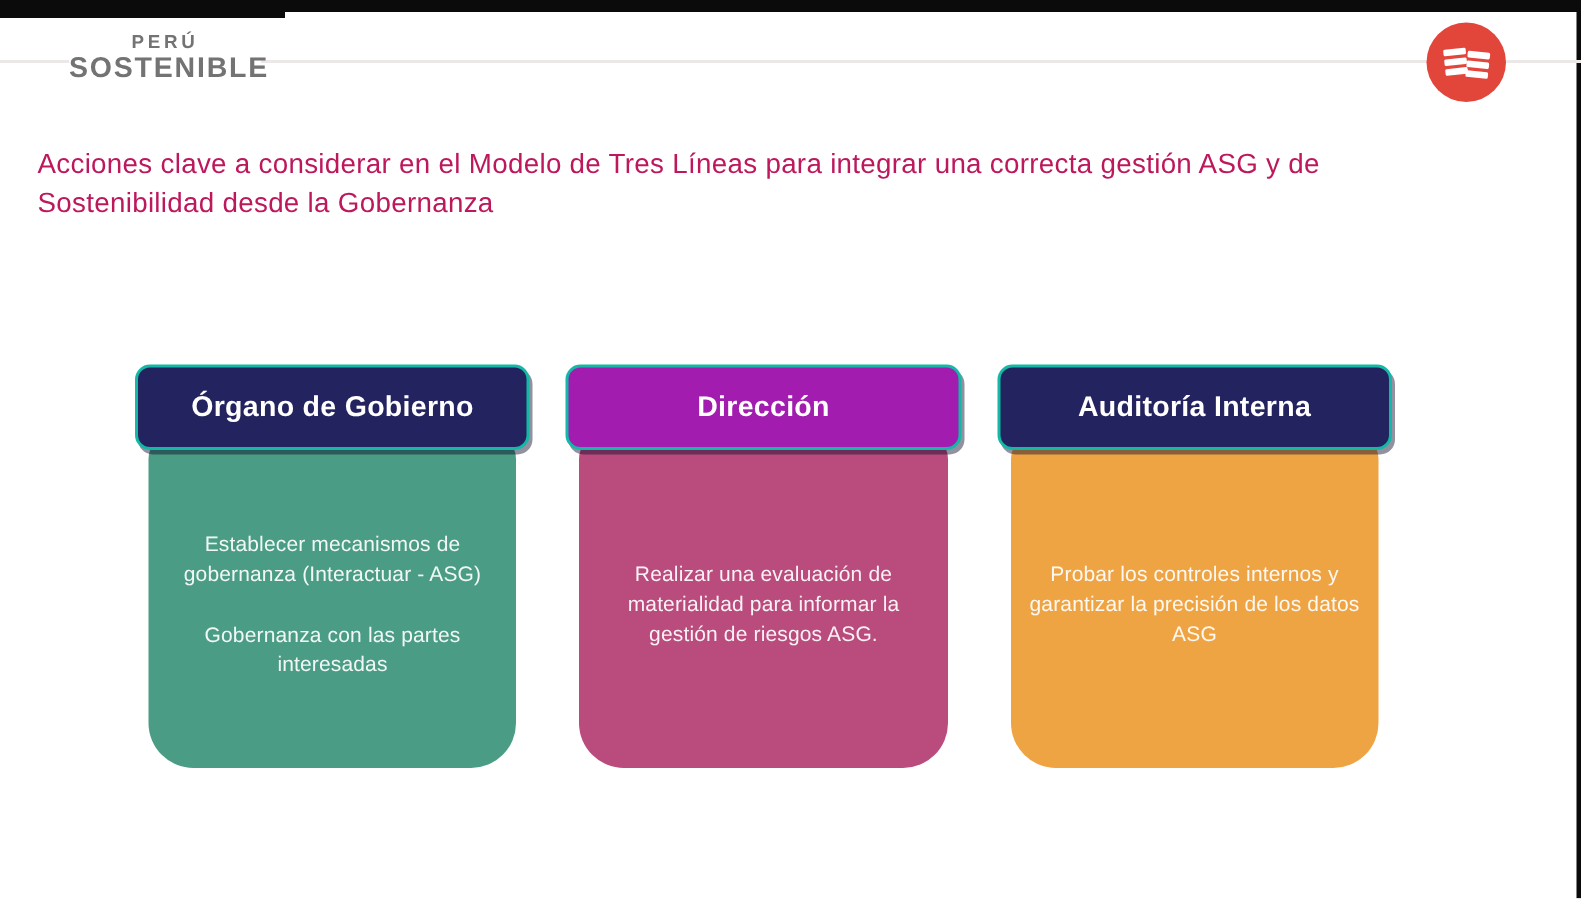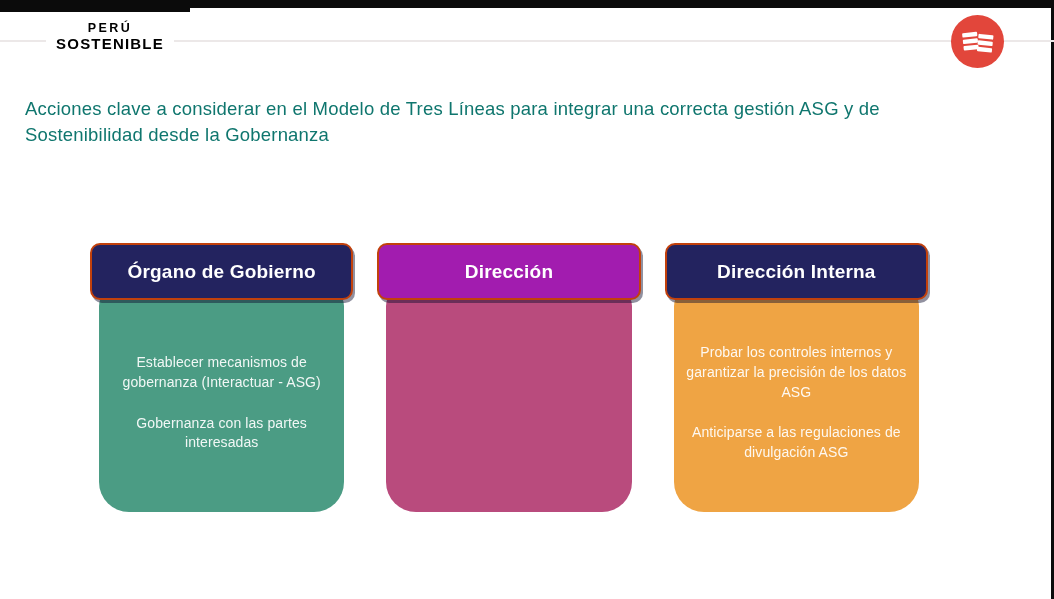--- a/index.html
+++ b/index.html
@@ -9,37 +9,37 @@
   }
   .topbar{position:absolute;top:0;left:0;width:1054px;height:8px;background:#0b0b0b;}
   .topbar-left{position:absolute;top:0;left:0;width:190px;height:12px;background:#0b0b0b;}
   .right-edge{position:absolute;top:0;right:0;width:3px;height:599px;background:#0b0b0b;}
   .rule{position:absolute;top:40px;left:0;width:1054px;height:2px;background:#ece8e8;}
   .logo{
     position:absolute;left:46px;top:21px;width:128px;background:#ffffff;
     text-align:center;z-index:2;font-weight:800;line-height:1.0;padding:1px 0;
   }
   .logo-l1{font-size:12.5px;letter-spacing:2.5px;}
-  .logo-l2{font-size:15px;letter-spacing:1.2px;margin-top:1px;}
+  .logo-l2{font-size:19px;letter-spacing:1.2px;margin-top:1px;}
   .brand-circle{
     position:absolute;left:951px;top:15px;width:53px;height:53px;border-radius:50%;
     z-index:2;display:flex;align-items:center;justify-content:center;
   }
   .title{
     position:absolute;left:25px;top:96px;width:966px;margin:0;
-    font-size:18.5px;font-weight:400;color:#0f766e;line-height:1.38;letter-spacing:.2px;
+    font-size:18.5px;font-weight:400;color:#be185d;line-height:1.38;letter-spacing:.2px;
   }
   .columns{
     position:absolute;left:90px;top:243px;width:838px;
     display:flex;gap:24px;
   }
   .column{flex:1;min-width:0;}
   .col-header{
     position:relative;z-index:2;height:53px;border-radius:10px;
-    border:2px solid #c2410c;box-shadow:2px 3px 0 rgba(12,12,44,.45);
+    border:2px solid #14b8a6;box-shadow:2px 3px 0 rgba(12,12,44,.45);
     display:flex;align-items:center;justify-content:center;
     color:#ffffff;font-weight:bold;font-size:19px;letter-spacing:.2px;
   }
   .col-card{
     margin:-12px 9px 0 9px;height:224px;box-sizing:border-box;
     border-radius:18px 18px 30px 30px;padding:20px 11px 14px 11px;
     display:flex;flex-direction:column;justify-content:center;gap:21px;
   }
   .col-card p{
     margin:0;text-align:center;color:rgba(255,255,255,.92);
@@ -49,21 +49,21 @@
 </head>
 <body>
 
 <div class="slide">
 
   <div class="topbar"></div>
   <div class="topbar-left"></div>
   <div class="right-edge"></div>
   <div class="rule"></div>
 
-  <div class="logo" style="color: #000000;">
+  <div class="logo" style="color: #737373;">
     <div class="logo-l1">PERÚ</div>
     <div class="logo-l2">SOSTENIBLE</div>
   </div>
 
   <div class="brand-circle" style="background: rgb(226, 70, 59);">
     <svg width="53" height="53" viewBox="0 0 53 53" aria-hidden="true">
       <g fill="#ffffff">
         <g transform="rotate(-6 19 27)">
           <rect x="12" y="17.5" width="15" height="4.4" rx="1"></rect>
           <rect x="12" y="24" width="15" height="4.4" rx="1"></rect>
@@ -86,25 +86,25 @@
       <div class="col-header" style="background: rgb(35, 35, 95);">Órgano de Gobierno</div>
       <div class="col-card" style="background: rgb(75, 156, 132);">
         <p>Establecer mecanismos de gobernanza (Interactuar - ASG)</p>
         <p>Gobernanza con las partes interesadas</p>
       </div>
     </div>
 
     <div class="column">
       <div class="col-header" style="background: #a21caf;">Dirección</div>
       <div class="col-card" style="background: rgb(185, 75, 125);">
+        <p>Realizar una evaluación de materialidad para informar la gestión de riesgos ASG.</p>
       </div>
     </div>
 
     <div class="column">
-      <div class="col-header" style="background: rgb(35, 35, 95);">Dirección Interna</div>
+      <div class="col-header" style="background: rgb(35, 35, 95);">Auditoría Interna</div>
       <div class="col-card" style="background: rgb(239, 164, 68); align-items: center;">
         <p>Probar los controles internos y garantizar la precisión de los datos ASG</p>
-        <p>Anticiparse a las regulaciones de divulgación ASG</p>
       </div>
     </div>
 
   </div>
 </div>
 
 </body></html>

